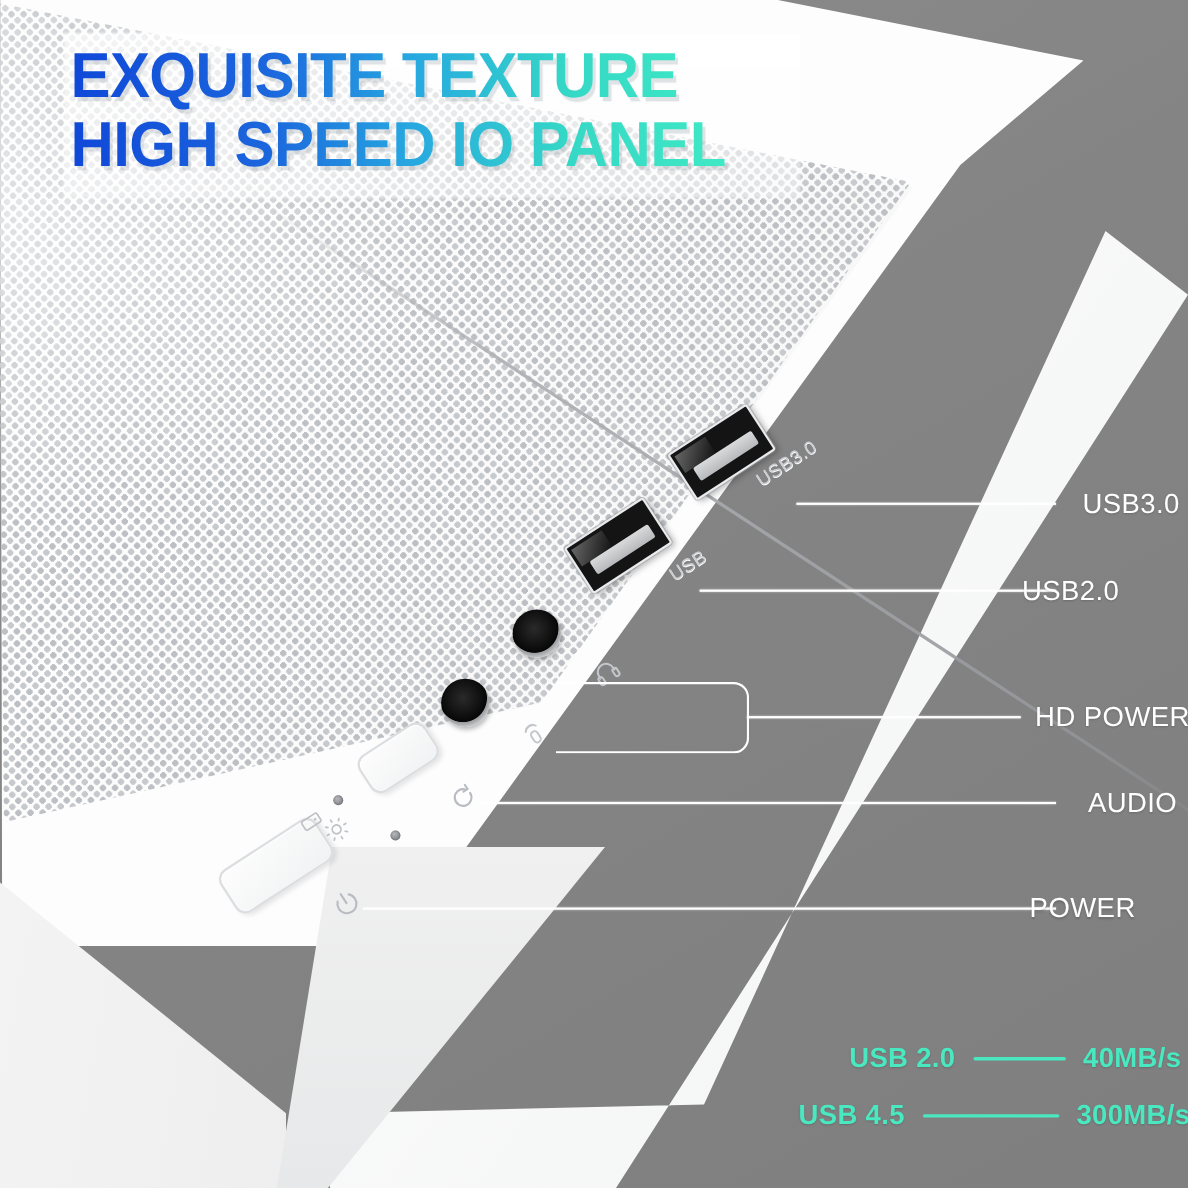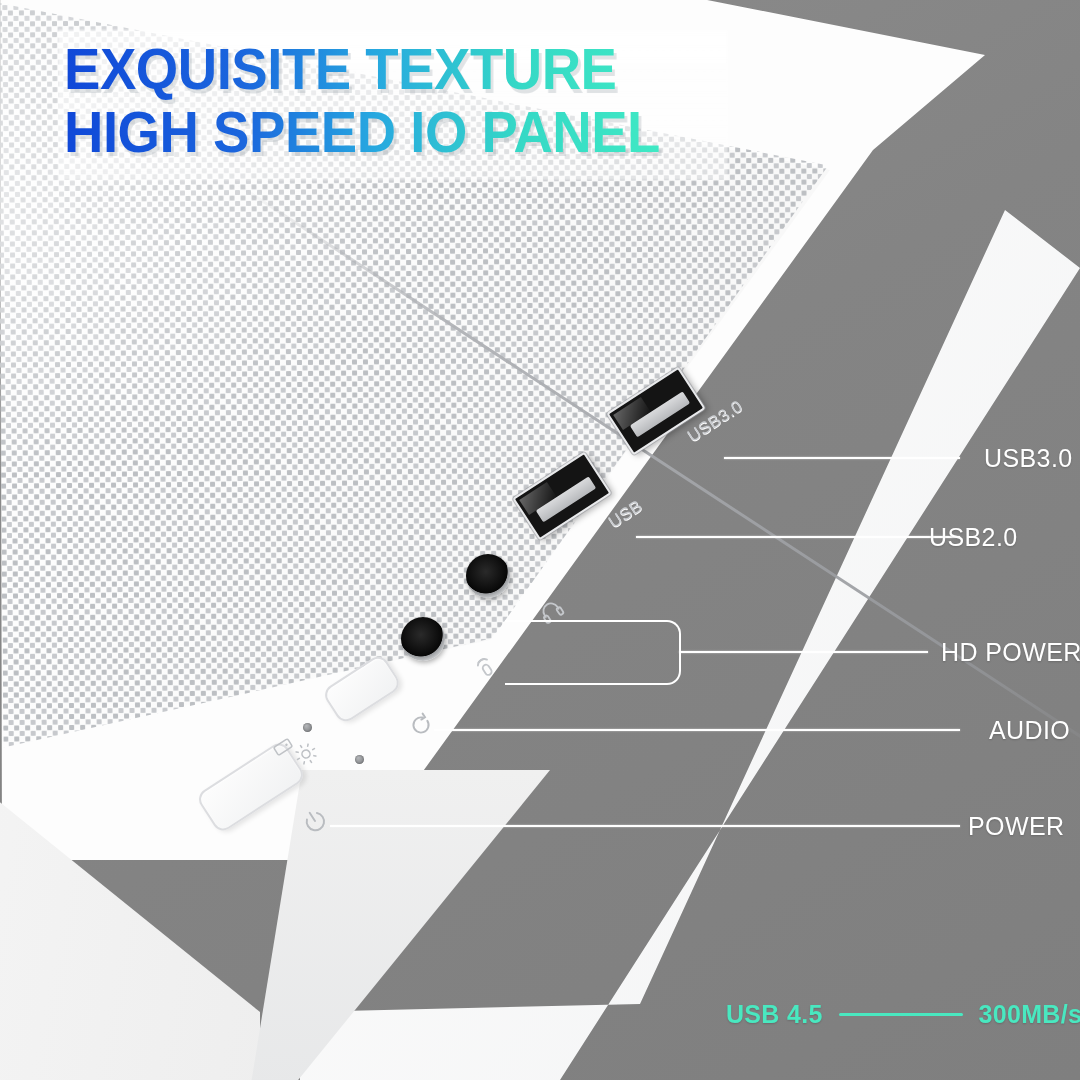--- a/index.html
+++ b/index.html
@@ -333,28 +333,33 @@
   <div class="bracket" style="left:505px; top:620px; width:176px; height:65px;"></div>
   <div class="leader" style="left:679px; top:651px; width:249px;"></div>
 
   <div class="leader" style="left:434px; top:729px; width:526px;"></div>
   <div class="leader" style="left:330px; top:825px; width:630px;"></div>
 
   <span class="callout-label" style="left:984px; top:444px;">USB3.0</span>
   <span class="callout-label" style="left:929px; top:523px;">USB2.0</span>
   <span class="callout-label" style="left:941px; top:638px;">HD POWER</span>
   <span class="callout-label" style="left:989px; top:716px;">AUDIO</span>
-  <span class="callout-label" style="left:968px; top:812px;">POWER</span>
+  <span class="callout-label" style="left:936px; top:812px;">POWER</span>
 
   <div class="headline-plate"></div>
   <div class="headline">
     <span class="ln">EXQUISITE TEXTURE</span>
     <span class="ln">HIGH SPEED IO PANEL</span>
   </div>
 
+  <div class="speed-row" style="left:772px; top:948px;">
+    <span class="speed-text">USB 2.0</span>
+    <span class="speed-line" style="width:84px;"></span>
+    <span class="speed-text">40MB/s</span>
+  </div>
 
   <div class="speed-row" style="left:726px; top:1000px;">
     <span class="speed-text">USB 4.5</span>
     <span class="speed-line" style="width:124px;"></span>
     <span class="speed-text">300MB/s</span>
   </div>
 
 </div>
 
 </body></html>

